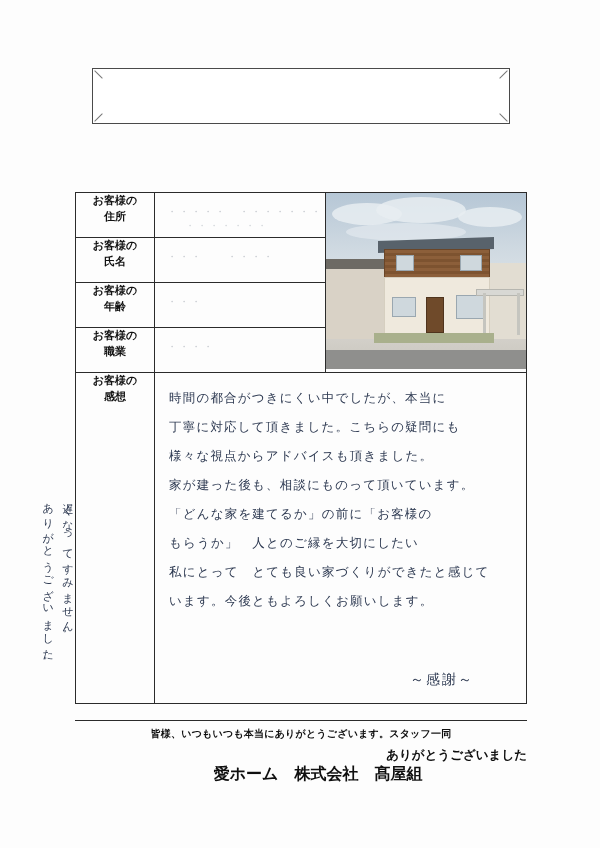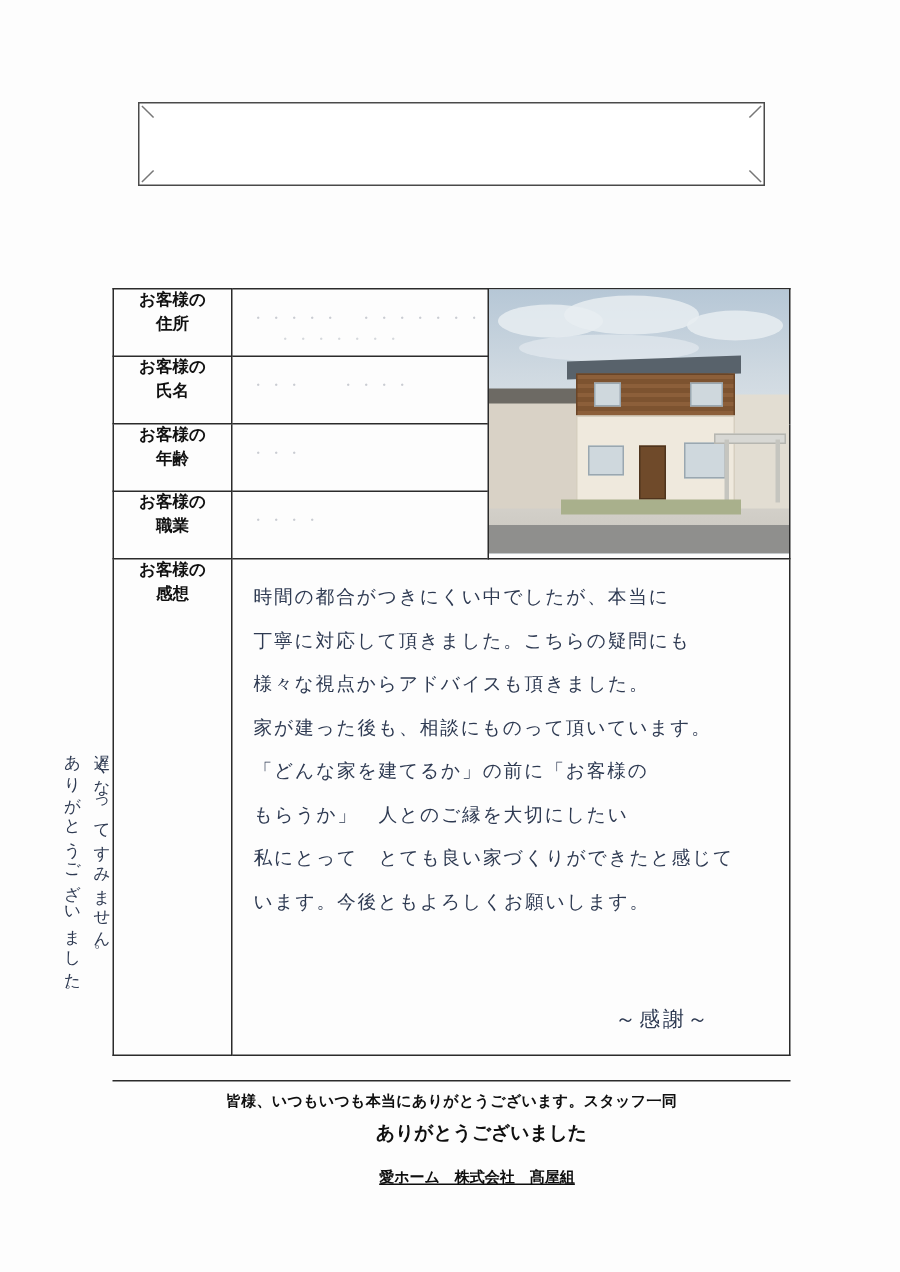--- a/index.html
+++ b/index.html
@@ -290,28 +290,28 @@
     font-weight: bold;
     color: #0f0f0f;
     letter-spacing: .2px;
   }
   .footer .f2 {
     margin-top: 6px;
     font-size: 12.5px;
     font-weight: bold;
     color: #0f0f0f;
     padding-left: 40px;
+    text-align: right;
   }
   .footer .f3 {
-    margin-top: 14px;
-    font-size: 10px;
+    margin-top: 0;
+    font-size: 16px;
     font-weight: bold;
     color: #0f0f0f;
     padding-left: 34px;
-    text-decoration: underline;
   }
   .footer-rule {
     position: absolute;
     left: 75px;
     top: 720px;
     width: 452px;
     height: 1px;
     background: #2b2b2b;
   }
 </style>

